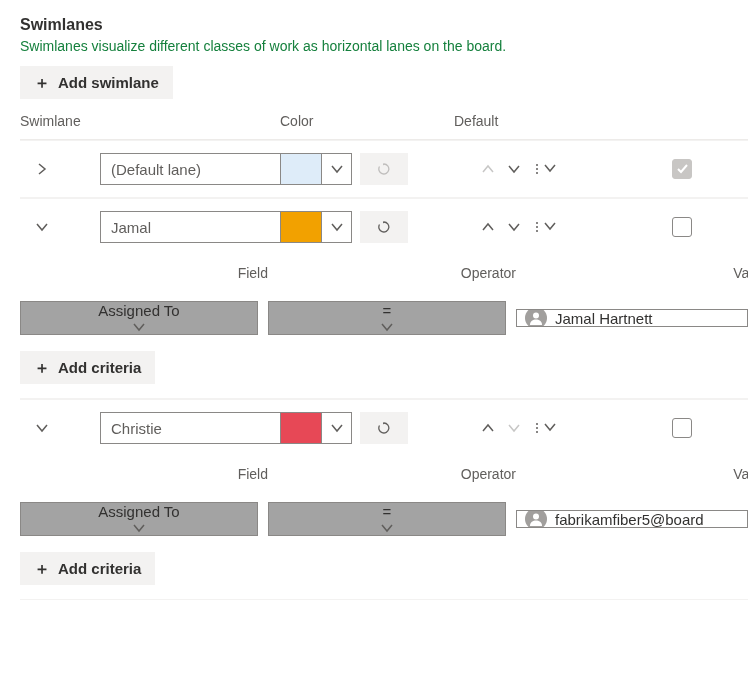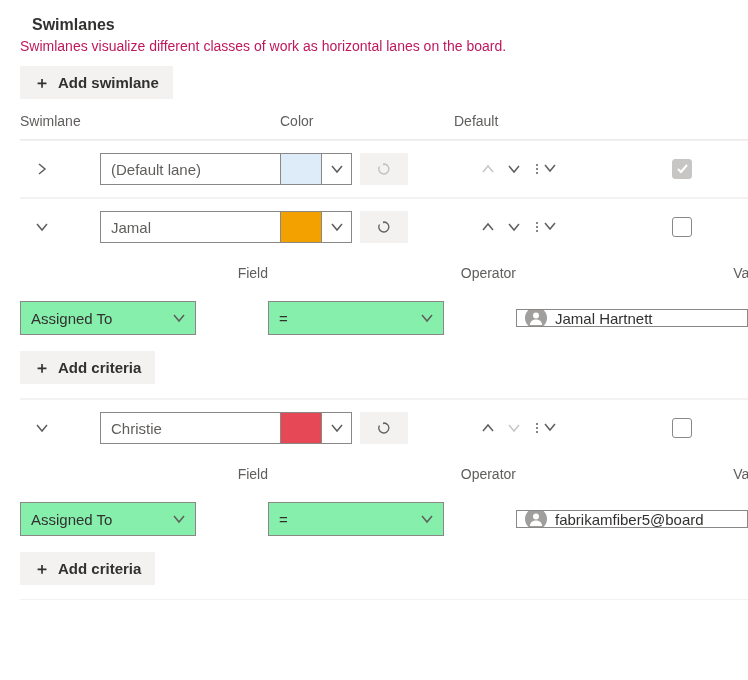--- a/index.html
+++ b/index.html
@@ -8,24 +8,24 @@
     font-family: "Segoe UI", -apple-system, BlinkMacSystemFont, sans-serif;
     font-size: 14px;
     color: #323130;
     background: #fff;
     width: 748px;
   }
   .container { padding: 16px 0 0 20px; }
   .section-title {
     font-size: 16px;
     font-weight: 600;
-    margin: 0 0 4px 12px;
+    margin: 0 0 4px 0;
   }
   .section-desc {
-    color: #be185d;
+    color: #15803d;
     font-size: 14px;
     margin: 0 0 12px 0;
   }
   .btn-add {
     display: inline-flex;
     align-items: center;
     gap: 8px;
     background: #f3f2f1;
     border: none;
     padding: 8px 14px;
@@ -131,28 +131,29 @@
     font-size: 14px;
     text-align: right;
   }
   .criteria-row {
     display: grid;
     grid-template-columns: 248px 248px 252px;
     padding: 14px 0 14px 0;
     align-items: center;
   }
   .select {
-    width: 176px; height: 34px;
+    width: 238px; height: 34px;
     border: 1px solid #8a8886;
     display: flex; align-items: center;
     justify-content: space-between;
     padding: 0 10px;
     cursor: pointer;
     font-size: 15px;
-    background: #86efac;
+    background: #a3a3a3;
+    flex-direction: column;
   }
   .select .caret svg { width: 12px; height: 12px; }
   .person-select {
     width: 232px;
     height: 18px;
     border: 1px solid #8a8886;
     display: flex; align-items: center; gap: 8px;
     padding: 0 0 0 8px;
     font-size: 15px;
     cursor: pointer;

